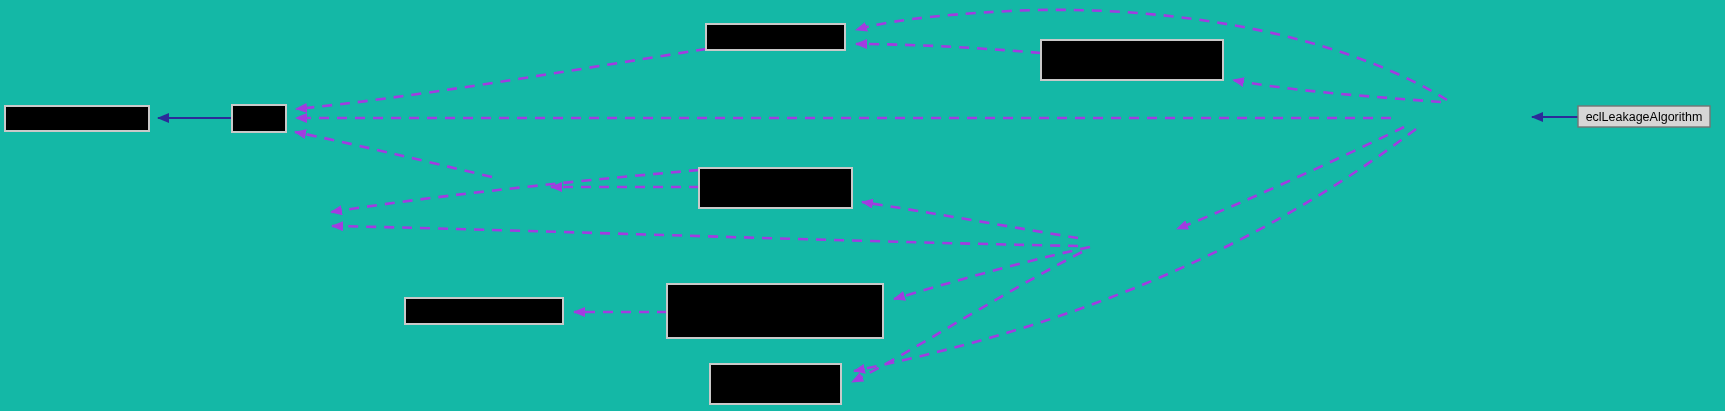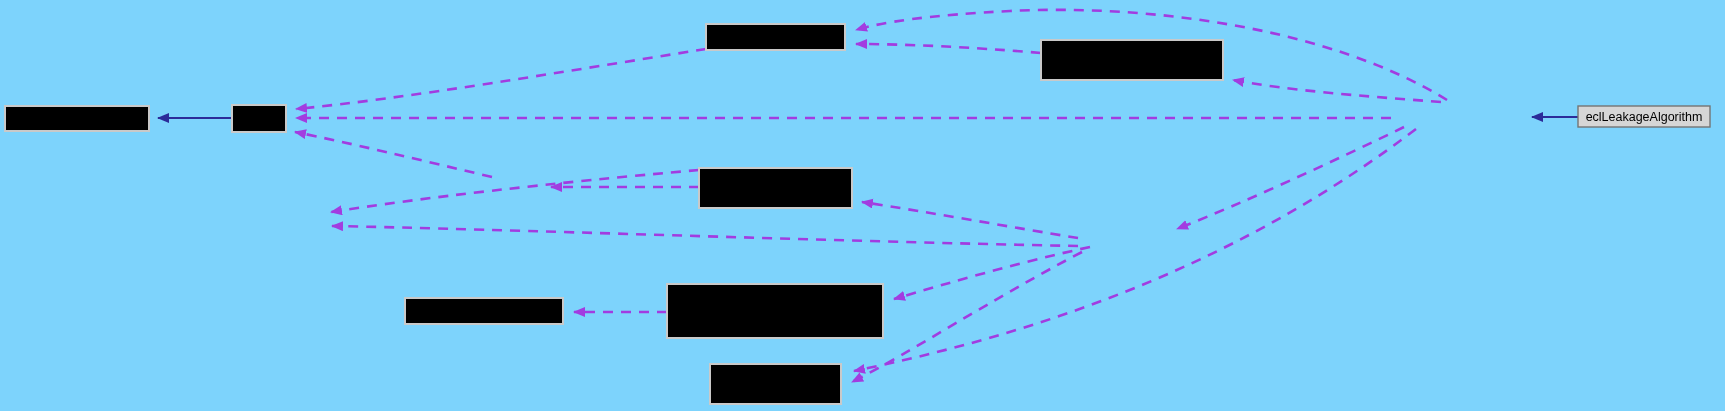--- a/index.html
+++ b/index.html
@@ -1,16 +1,16 @@
 <!DOCTYPE html>
 <html><head>
 <meta charset="utf-8">
 <style>
   html,body{margin:0;padding:0;background:#000;}
-  .stage{position:relative;width:1725px;height:411px;background:#7dd3fc;overflow:hidden;
+  .stage{position:relative;width:1725px;height:411px;background:#14b8a6;overflow:hidden;
          font-family:"Liberation Sans", sans-serif;}
   svg{display:block;}
   text{font-family:"Liberation Sans", sans-serif;}
 </style>
 </head>
 <body>
 
 <div class="stage">
   <svg id="graph" width="1725" height="411" viewBox="0 0 1725 411">
     <defs>

